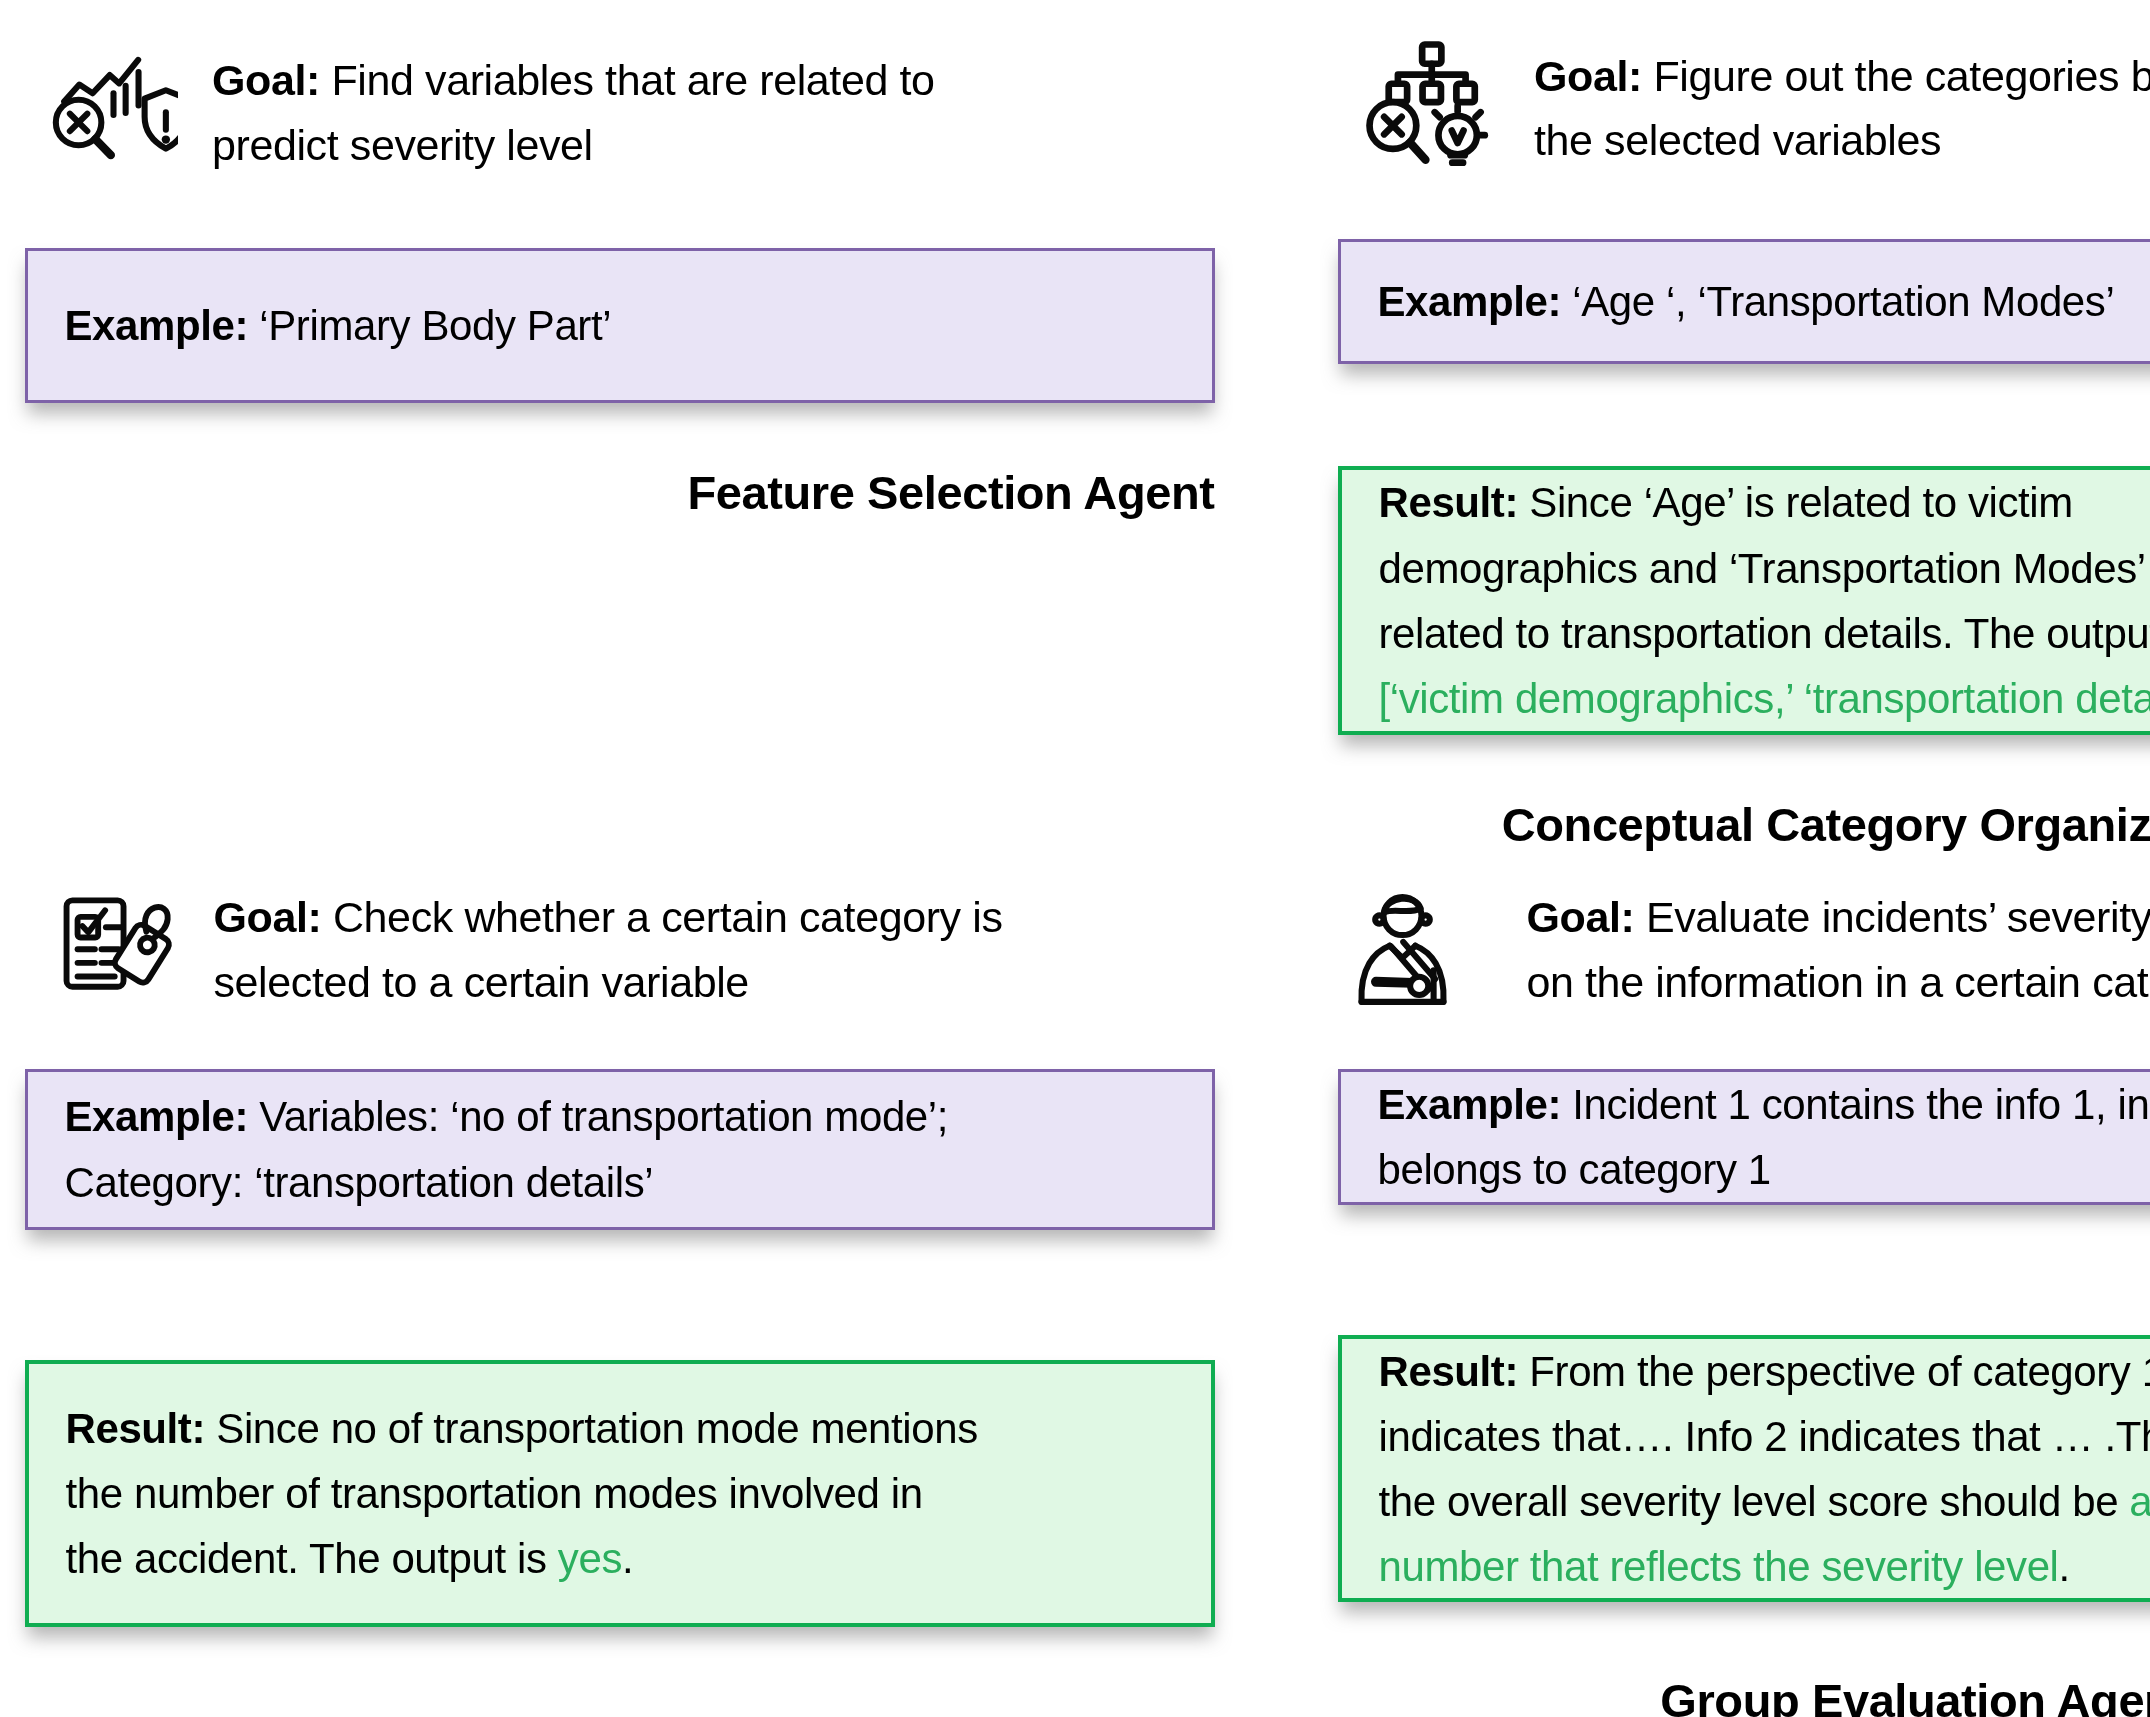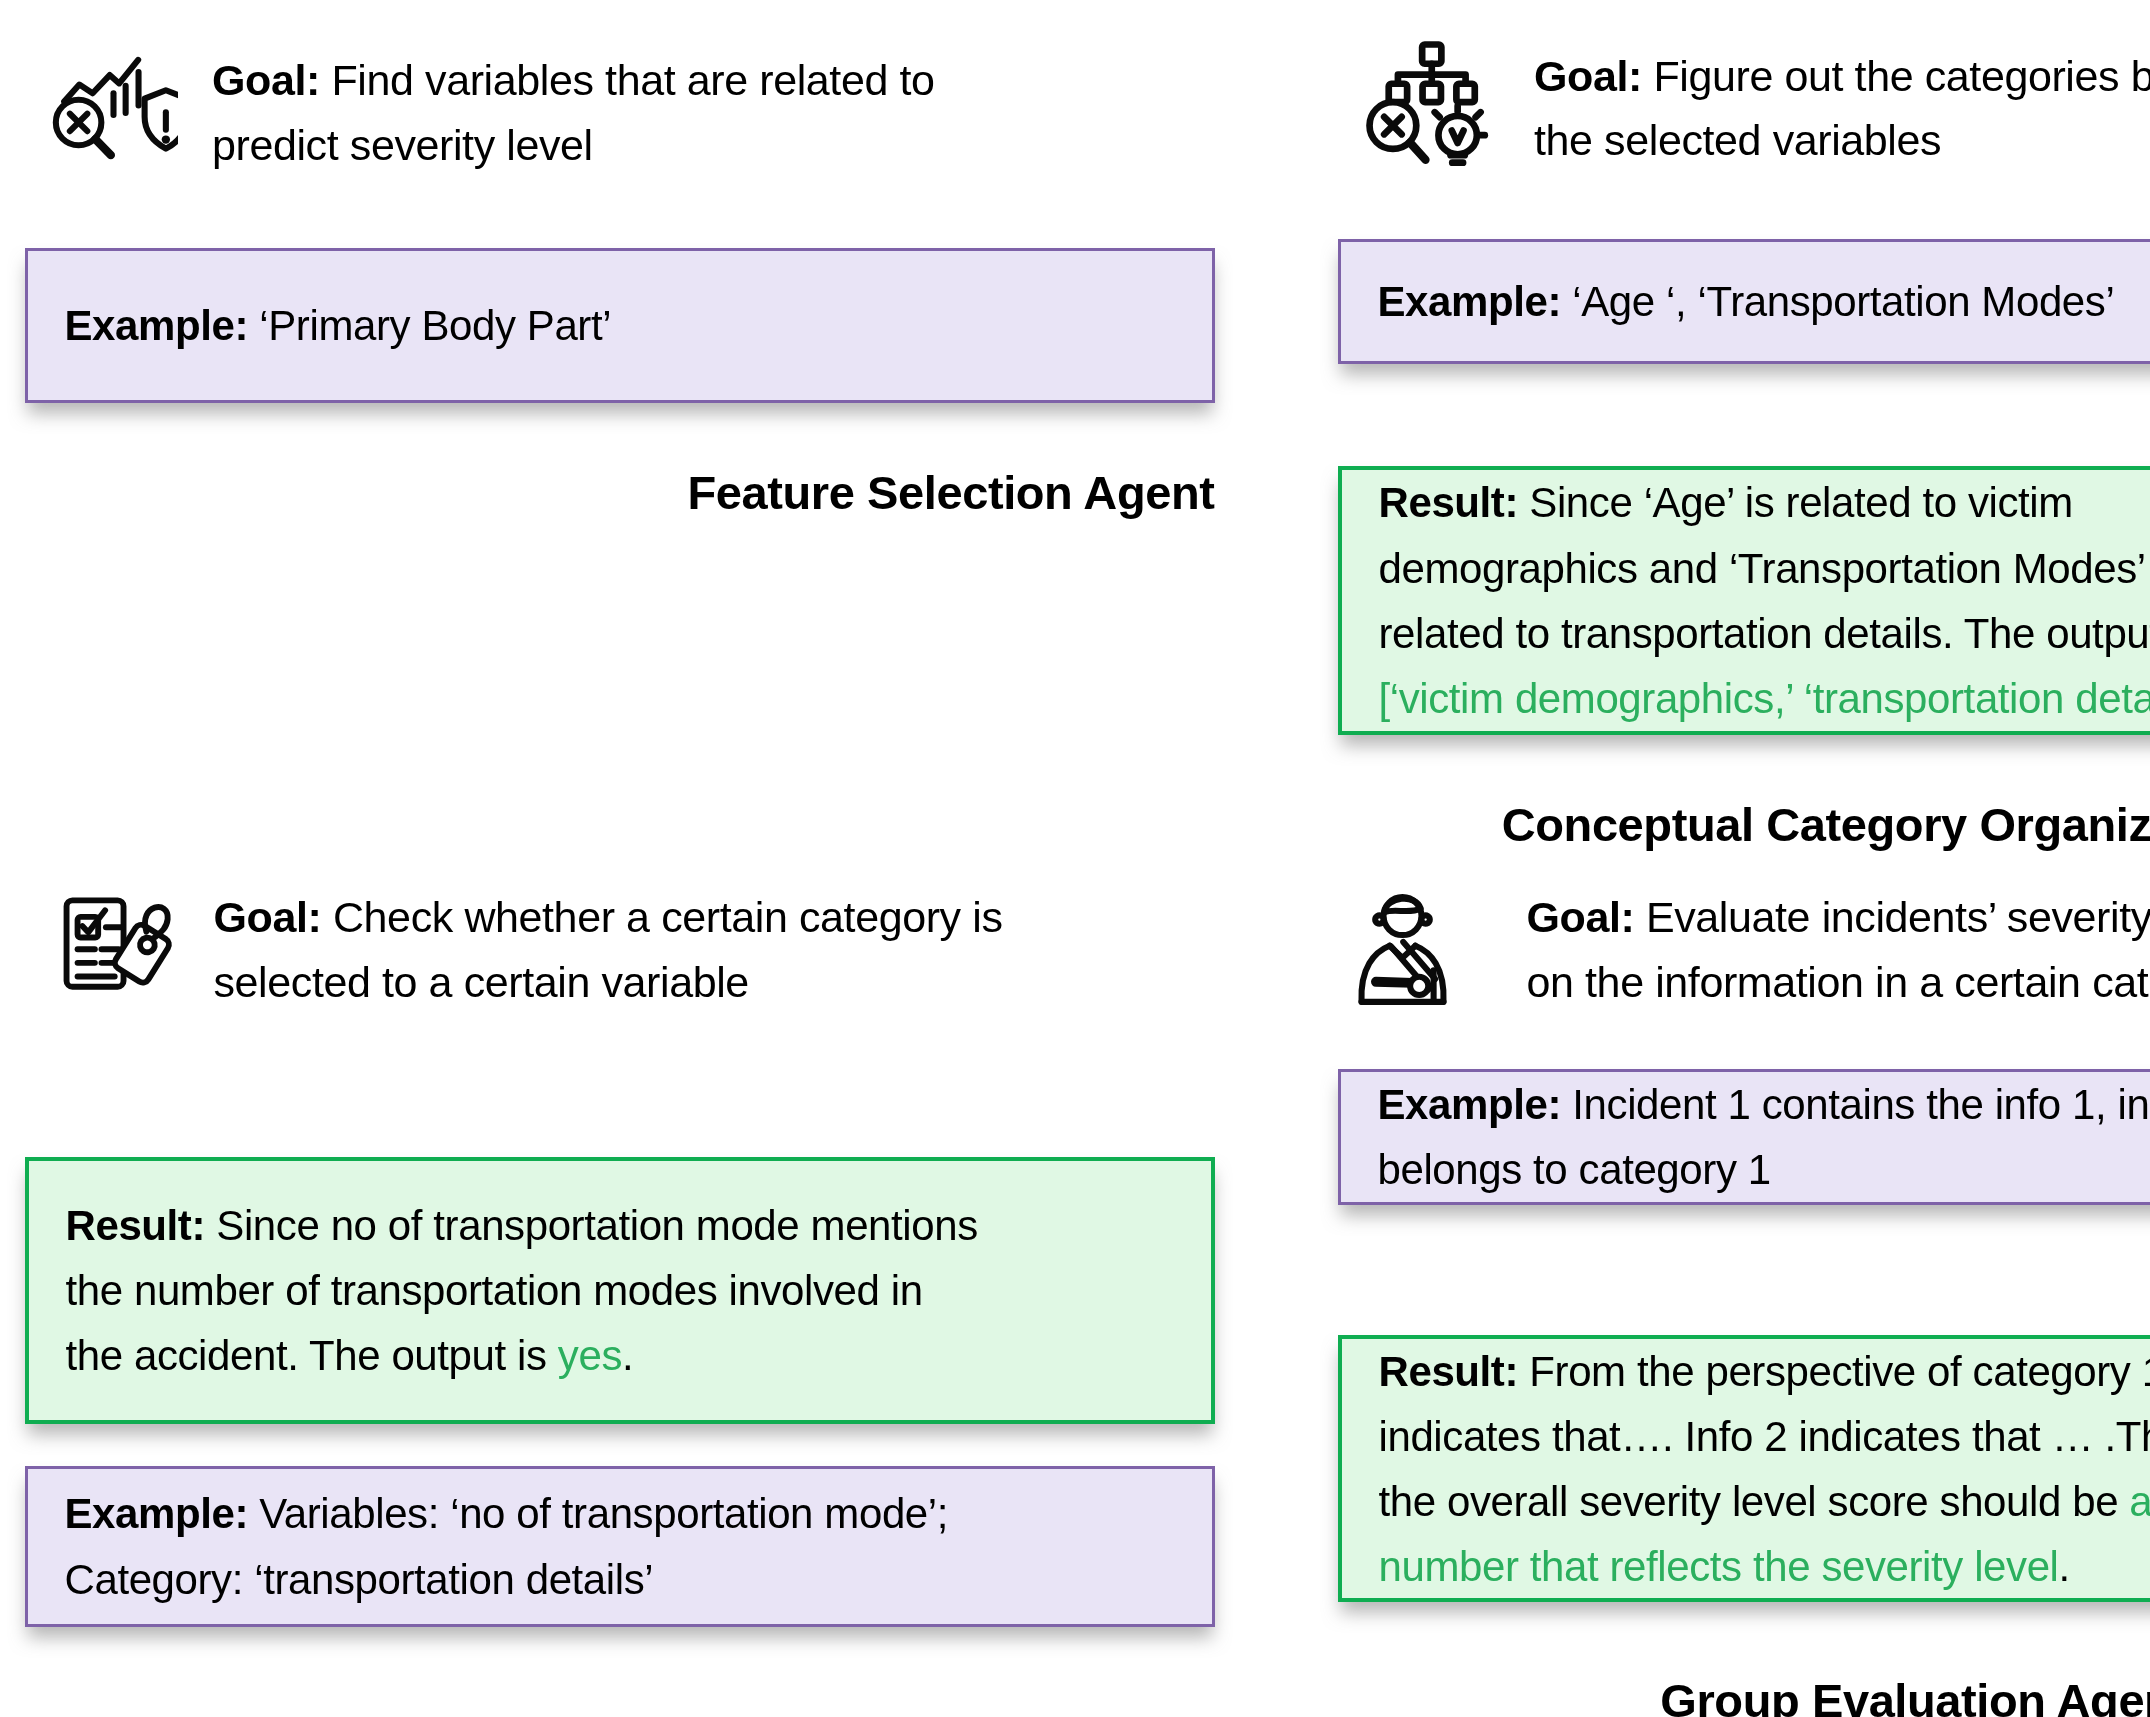--- a/index.html
+++ b/index.html
@@ -143,28 +143,28 @@
           <g transform="rotate(32 250 180)">
             <rect class="ink" x="198" y="112" width="104" height="136" rx="18" style="fill:#ffffff"></rect>
             <circle class="ink" cx="250" cy="152" r="20"></circle>
           </g>
           <path class="ink" d="M262,120 C240,45 325,32 320,86 C317,114 296,126 284,136"></path>
         </svg>
       </span>
       <p class="goal"><b>Goal:</b><span class="pre"> Check whether a certain category is
 selected to a certain variable</span></p>
     </div>
+    <div class="box example">
+      <p><b>Example:</b><span class="pre"> Variables: ‘no of transportation mode’;
+Category: ‘transportation details’</span></p>
+    </div>
     <div class="box result">
       <p><b>Result:</b><span class="pre">  Since no of transportation mode mentions
 the number of transportation modes involved in
 the accident. The output is </span><span class="pre hl">yes</span><span class="pre">.</span></p>
-    </div>
-    <div class="box example">
-      <p><b>Example:</b><span class="pre"> Variables: ‘no of transportation mode’;
-Category: ‘transportation details’</span></p>
     </div>
   </section>
 
   <section class="quad q2 q-d">
     <div class="goal-row">
       <span class="icon">
         <svg viewBox="0 0 340 340" width="129" height="155">
           <circle class="ink" cx="170" cy="82" r="50"></circle>
           <path class="ink" d="M122,72 C128,30 205,22 218,62 C186,78 150,60 122,72"></path>
           <path class="ink" d="M120,90 a11,11 0 1,0 0,2"></path>

